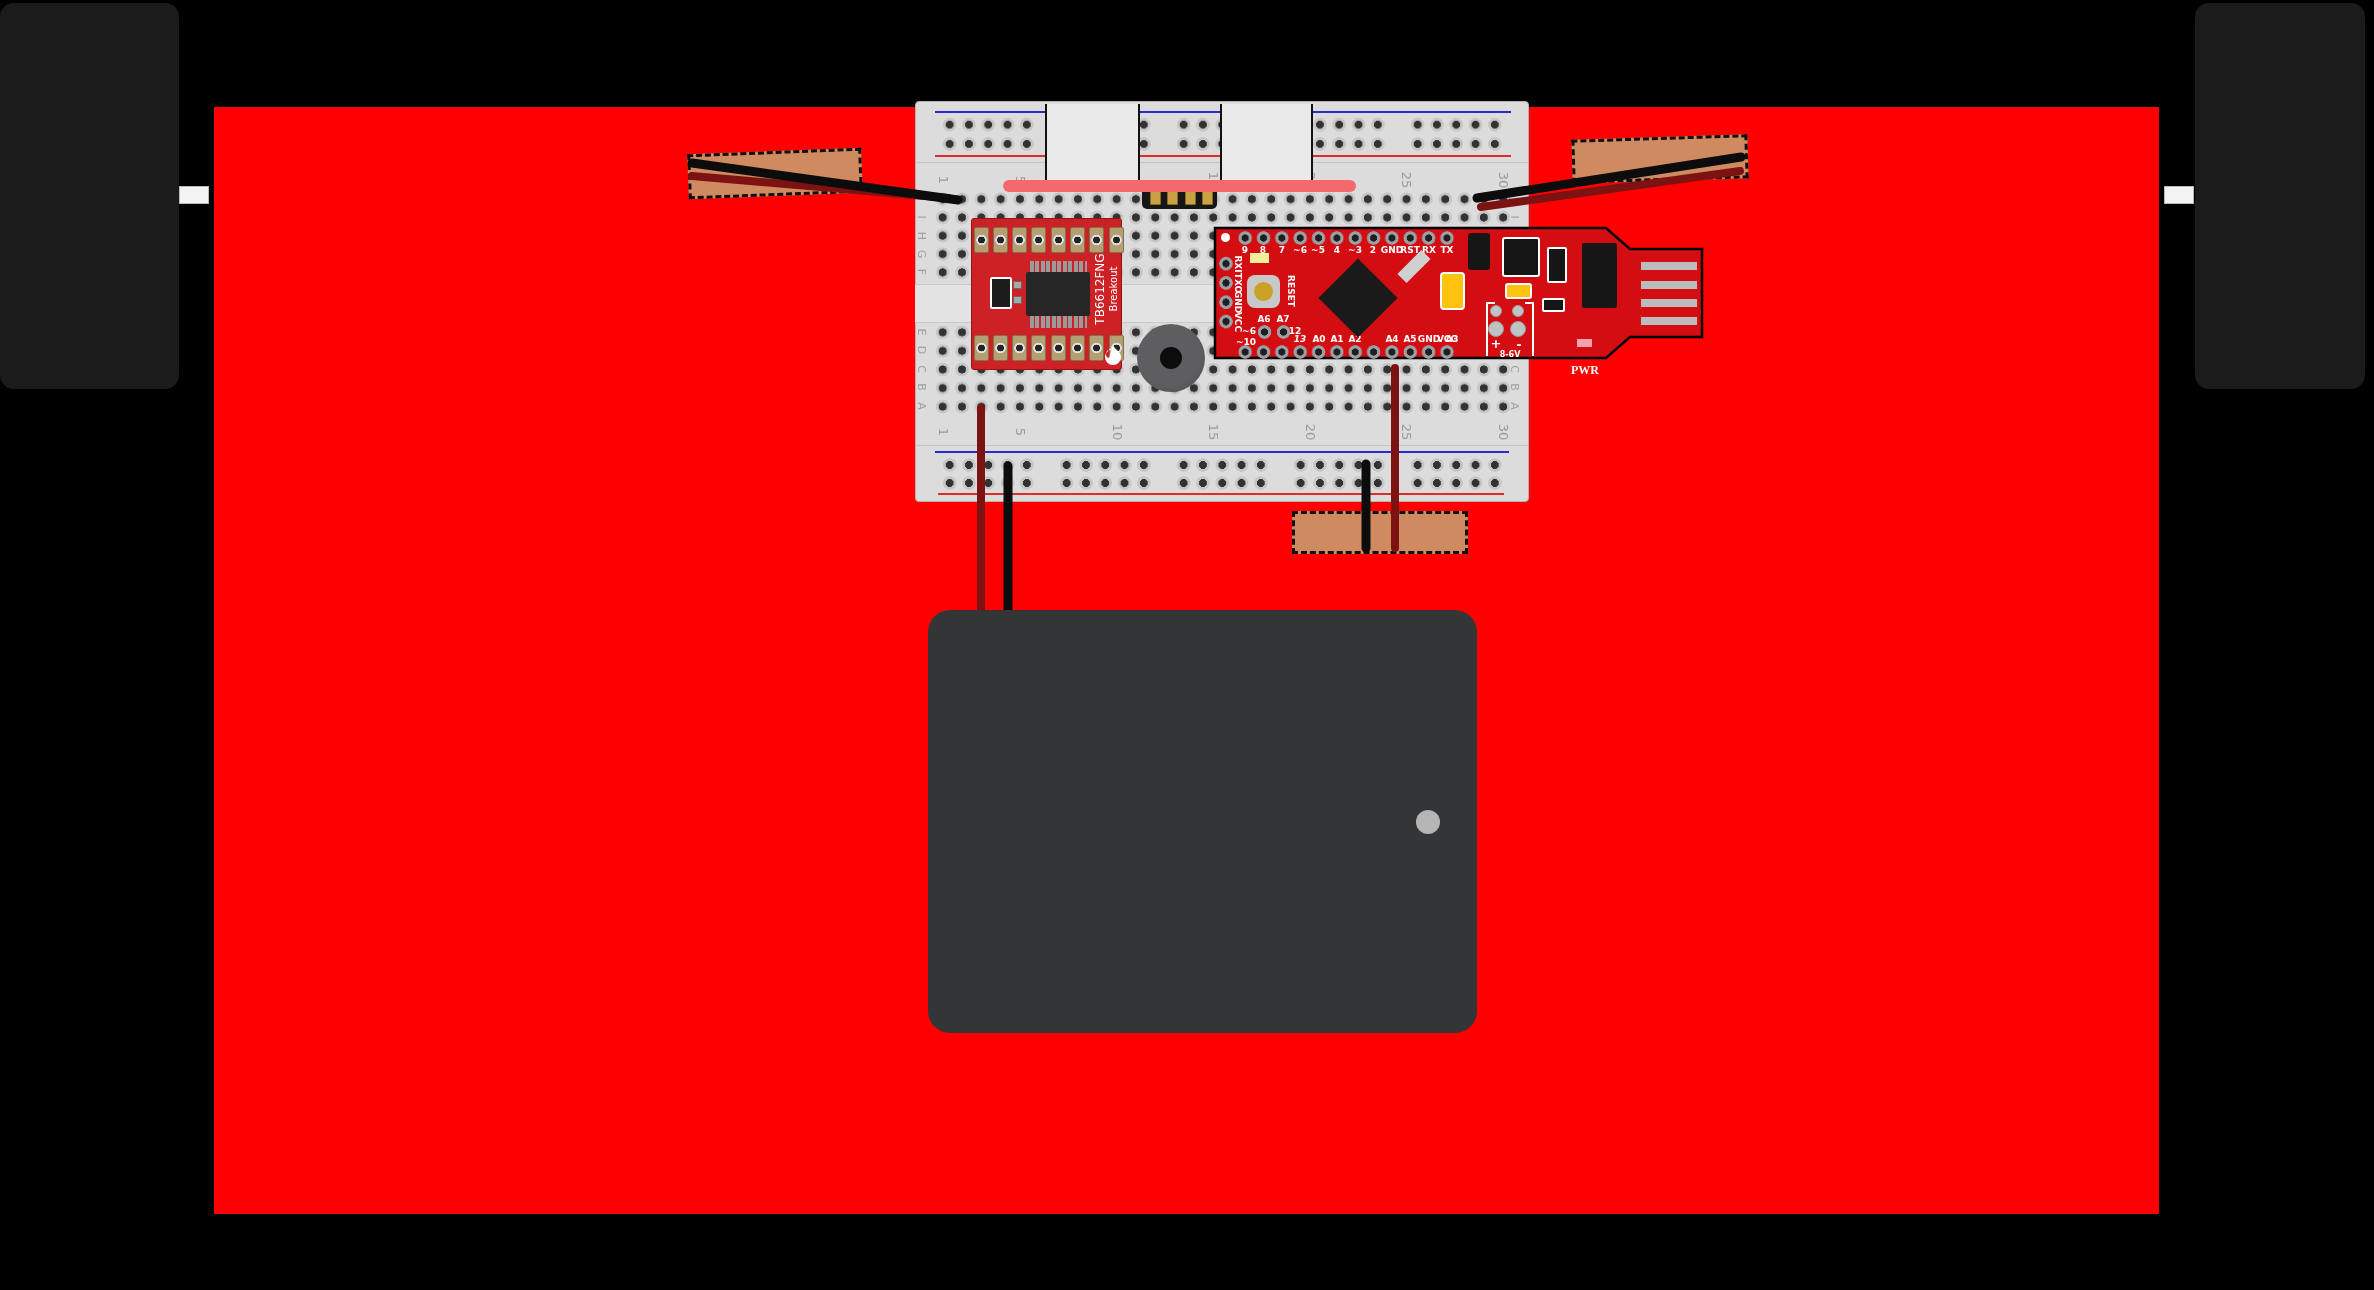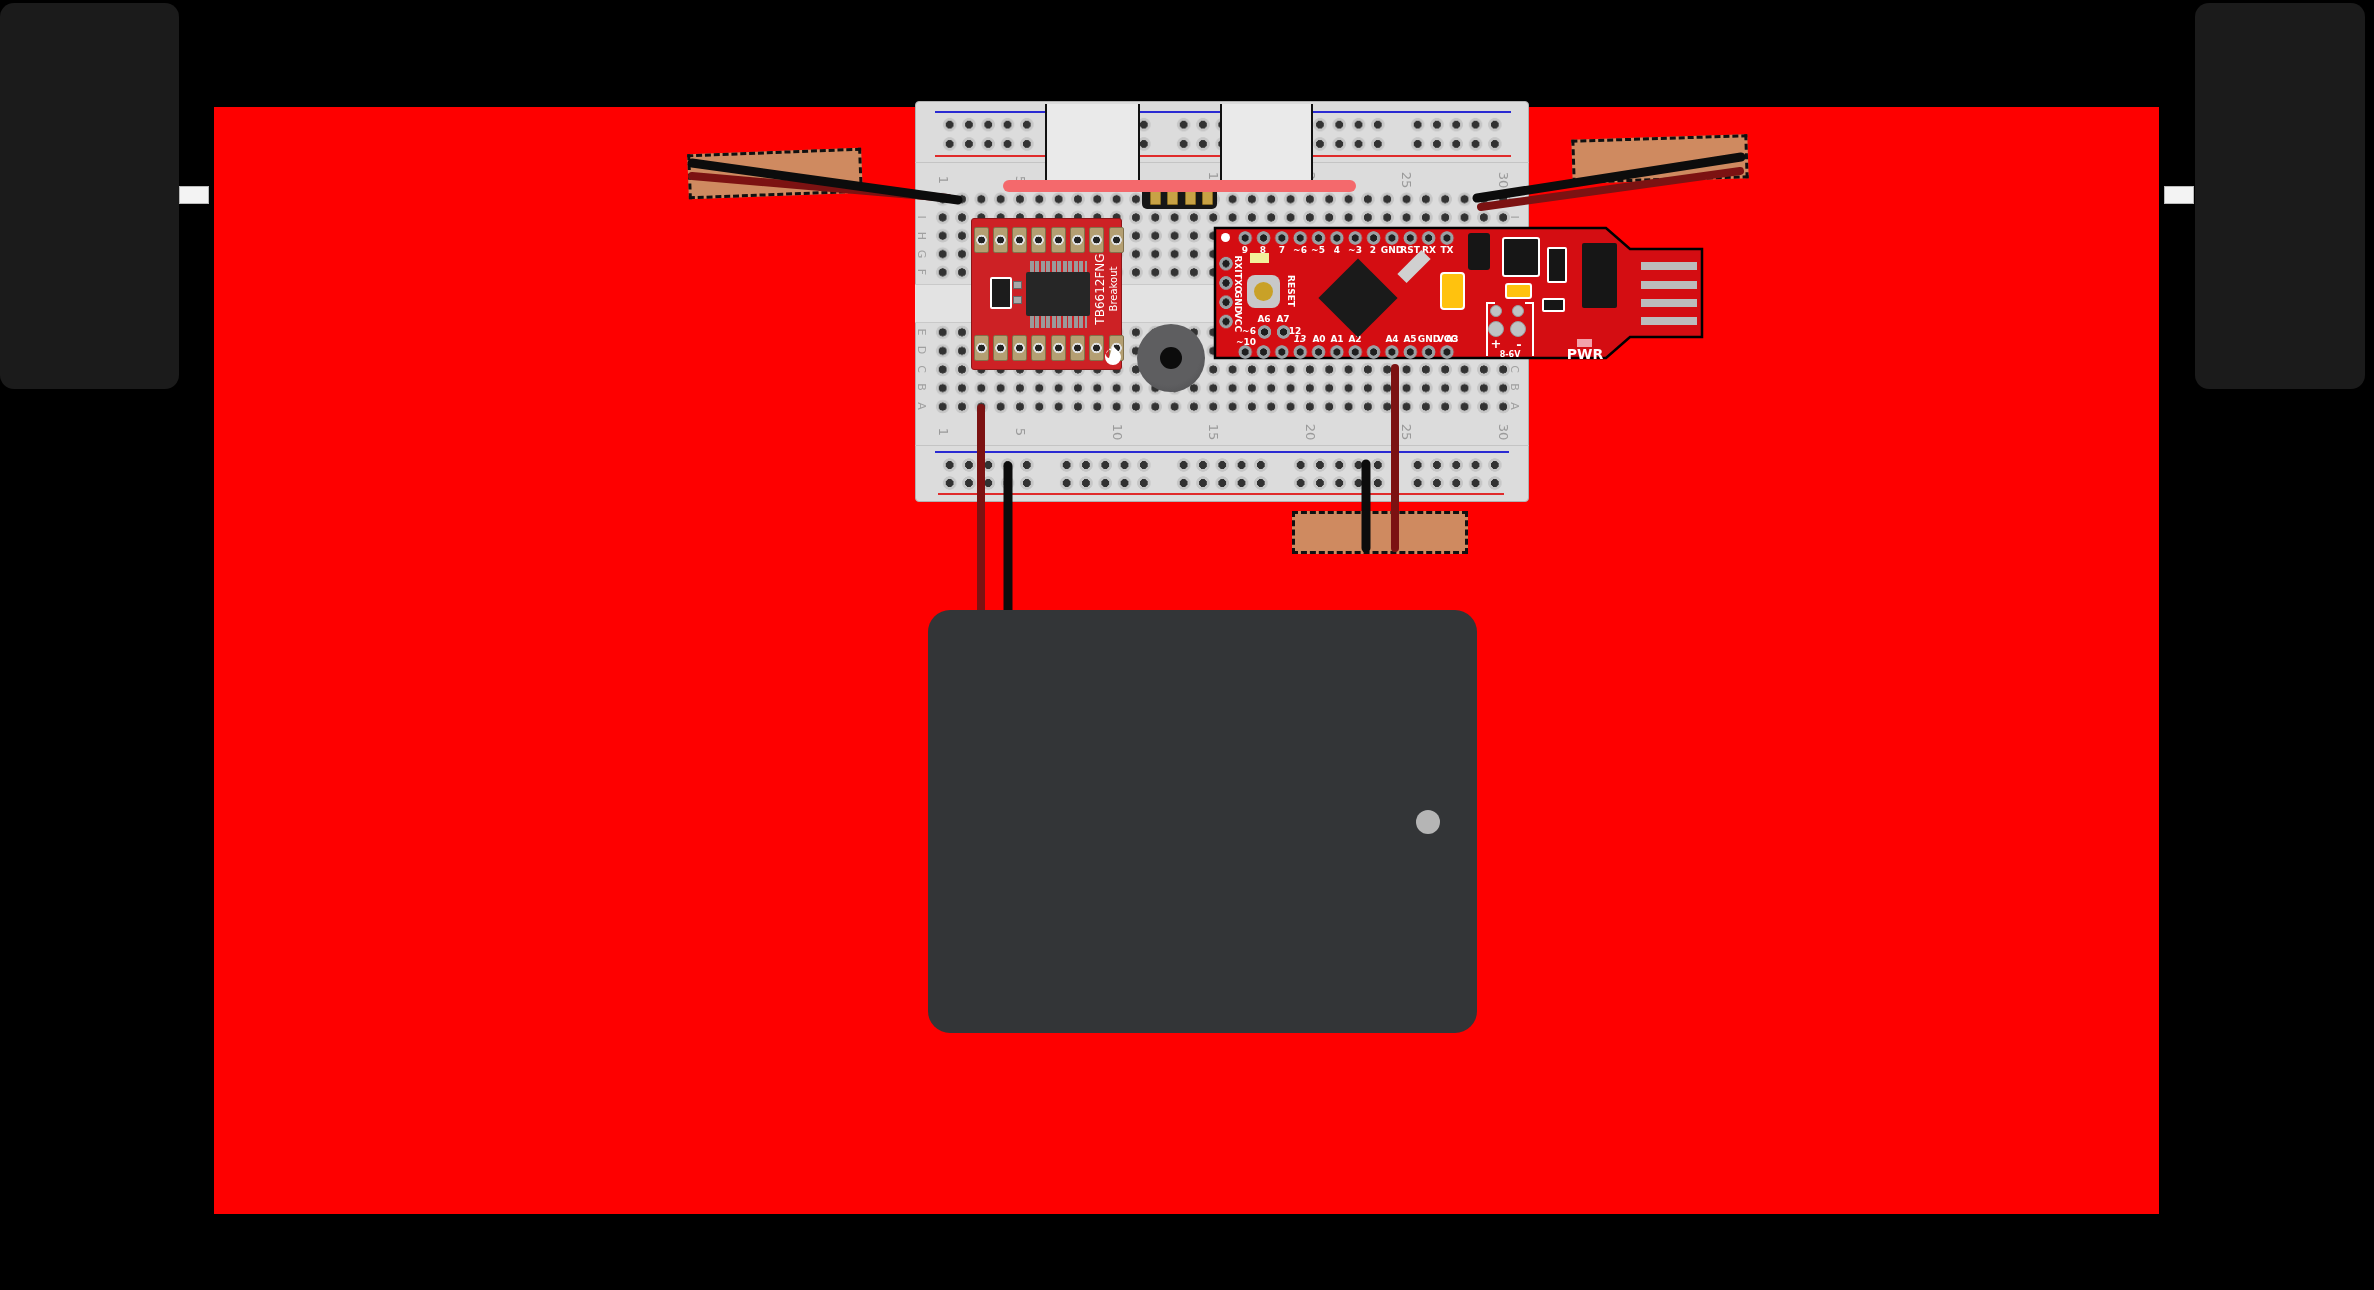--- a/index.html
+++ b/index.html
@@ -230,21 +230,21 @@
   <div class="abs" style="left:1486px;top:302px;width:9px;height:54px;border-left:2px solid #fff;border-top:2px solid #fff;box-sizing:border-box;"></div>
   <div class="abs" style="left:1525px;top:302px;width:9px;height:54px;border-right:2px solid #fff;border-top:2px solid #fff;box-sizing:border-box;"></div>
   <div class="abs" style="left:1490px;top:305px;width:12px;height:12px;border-radius:50%;background:#bfc3c4;border:1px solid #9a9ea0;box-sizing:border-box;"></div>
   <div class="abs" style="left:1512px;top:305px;width:12px;height:12px;border-radius:50%;background:#bfc3c4;border:1px solid #9a9ea0;box-sizing:border-box;"></div>
   <div class="abs" style="left:1488px;top:321px;width:16px;height:16px;border-radius:50%;background:#bfc3c4;border:1px solid #9a9ea0;box-sizing:border-box;"></div>
   <div class="abs" style="left:1510px;top:321px;width:16px;height:16px;border-radius:50%;background:#bfc3c4;border:1px solid #9a9ea0;box-sizing:border-box;"></div>
   <span class="abs pl" style="left:1496px;top:343px;font-size:13px;">+</span>
   <span class="abs pl" style="left:1519px;top:344px;font-size:13px;">-</span>
   <span class="abs pl" style="left:1510px;top:354px;font-size:8px;">8-6V</span>
   <div class="abs" style="left:1577px;top:339px;width:15px;height:8px;background:#f2a2aa;"></div>
-  <span class="abs pl" style="left:1585px;top:354px;font-size:14px;">PWR</span>
+  <span class="abs pl" style="left:1585px;top:370px;font-size:12px;font-family:Liberation Serif, serif;">PWR</span>
 
   <div class="abs" style="left:1641px;top:262px;width:56px;height:8px;background:#bcbcbc;"></div>
   <div class="abs" style="left:1641px;top:281px;width:56px;height:8px;background:#bcbcbc;"></div>
   <div class="abs" style="left:1641px;top:299px;width:56px;height:8px;background:#bcbcbc;"></div>
   <div class="abs" style="left:1641px;top:317px;width:56px;height:8px;background:#bcbcbc;"></div>
 
   <div class="abs tapepad" style="left:688px;top:151px;width:174px;height:45px;transform:rotate(-2.2deg);"></div>
   <div class="abs tapepad" style="left:1572px;top:137px;width:176px;height:44px;transform:rotate(-1.8deg);"></div>
   <div class="abs tapepad" style="left:1292px;top:511px;width:176px;height:43px;"></div>
 

